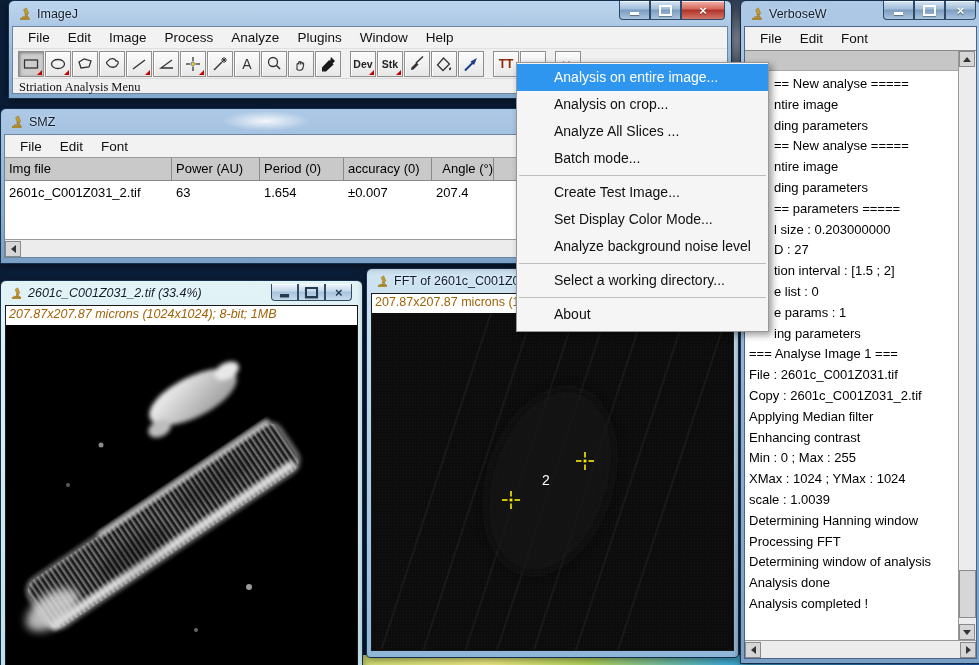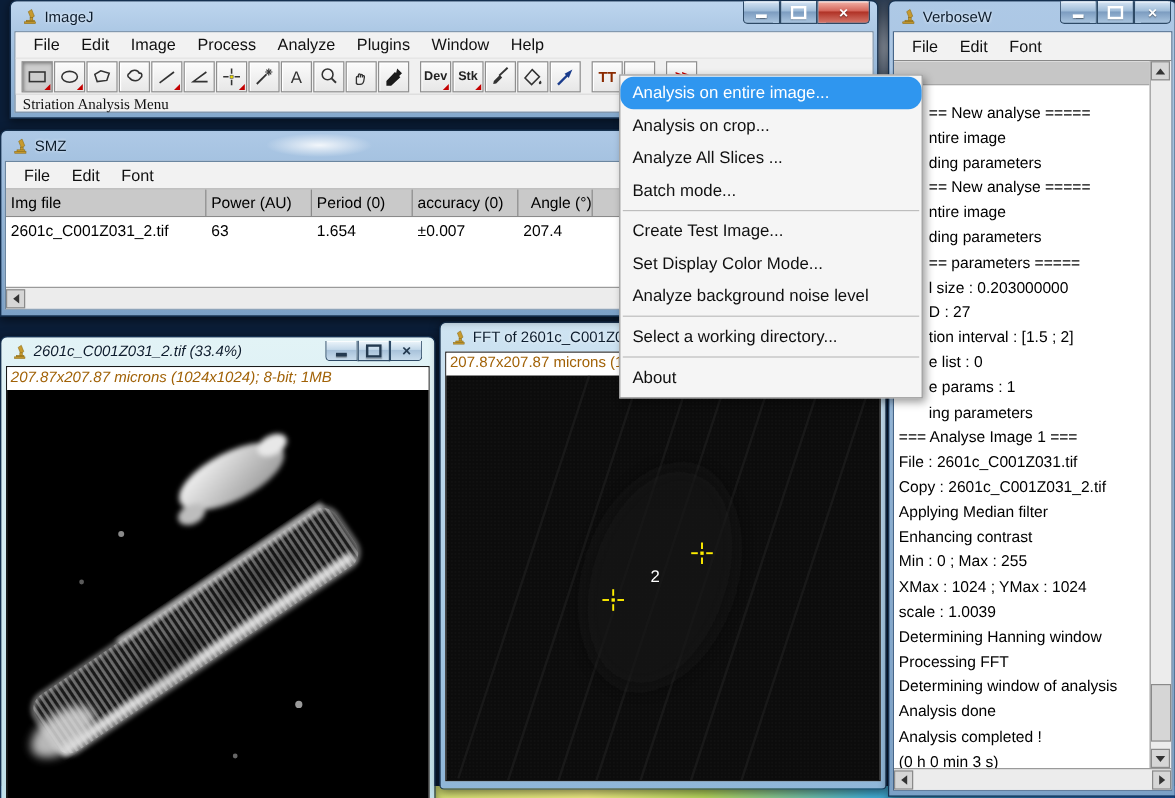--- a/index.html
+++ b/index.html
@@ -98,30 +98,30 @@
   #w-fft .imgarea{height:337px;}
 
   
   #w-verbose{left:740px;top:0;width:239px;height:662px;z-index:4;}
   #w-verbose .client{margin:0 3px 3px;border:1px solid #46668a;background:#f0f0f0;height:631px;display:flex;flex-direction:column;}
   #w-verbose .menubar{height:23px;padding-left:6px;}
   .ta-wrap{flex:1;display:flex;flex-direction:column;border-top:1px solid #888;background:#fff;min-height:0;}
   .ta-main{flex:1;display:flex;min-height:0;}
   .ta-content{flex:1;background:#fff;overflow:hidden;position:relative;}
   .ta-grey{height:19px;background:#c6c6c6;border-bottom:1px solid #a8a8a8;}
-  .log{padding-top:13px;font-size:13px;color:#000;}
+  .log{padding-top:3px;font-size:13px;color:#000;}
   .logline{height:20.8px;line-height:20.8px;padding-left:4px;white-space:nowrap;overflow:hidden;}
   .logline.clip{padding-left:29px;}
   .vscroll{width:17px;background:#ececec;border-left:1px solid #9a9a9a;display:flex;flex-direction:column;justify-content:space-between;position:relative;}
   .vthumb{position:absolute;left:0;bottom:22px;width:15px;height:46px;background:#d6d6d6;border:1px solid #8a8a8a;}
 
   
   #ttmenu{position:absolute;left:516px;top:62px;width:253px;z-index:100;background:#f5f5f5;
     border:1px solid #979797;box-shadow:3px 3px 7px rgba(0,0,0,.4);padding:1px 0 3px 0;box-sizing:border-box;}
-  .mi{height:27px;line-height:27px;padding-left:10px;font-size:14px;color:#101010;white-space:nowrap;border-radius:11px;}
+  .mi{height:27px;line-height:27px;padding-left:37px;font-size:14px;color:#101010;white-space:nowrap;}
   .mi.hl{background:#2f96ef;color:#fff;}
   .msep{height:1px;background:#bdbdbd;margin:3px 2px;}
 </style>
 </head>
 <body>
 
 <div id="screen">
   <div class="glow"></div>
   <div class="strip"></div>
 
@@ -501,21 +501,20 @@
                 <div class="logline">Applying Median filter</div>
                 <div class="logline">Enhancing contrast</div>
                 <div class="logline">Min : 0 ; Max : 255</div>
                 <div class="logline">XMax : 1024 ; YMax : 1024</div>
                 <div class="logline">scale : 1.0039</div>
                 <div class="logline">Determining Hanning window</div>
                 <div class="logline">Processing FFT</div>
                 <div class="logline">Determining window of analysis</div>
                 <div class="logline">Analysis done</div>
                 <div class="logline">Analysis completed !</div>
-                <div class="logline">(0 h 0 min 3 s)</div>
               </div>
           </div>
           <div class="vscroll">
             <span class="sbox">
                 <span class="arr-u"></span>
               </span>
             <span class="vthumb"></span>
             <span class="sbox">
                 <span class="arr-d"></span>
               </span>

